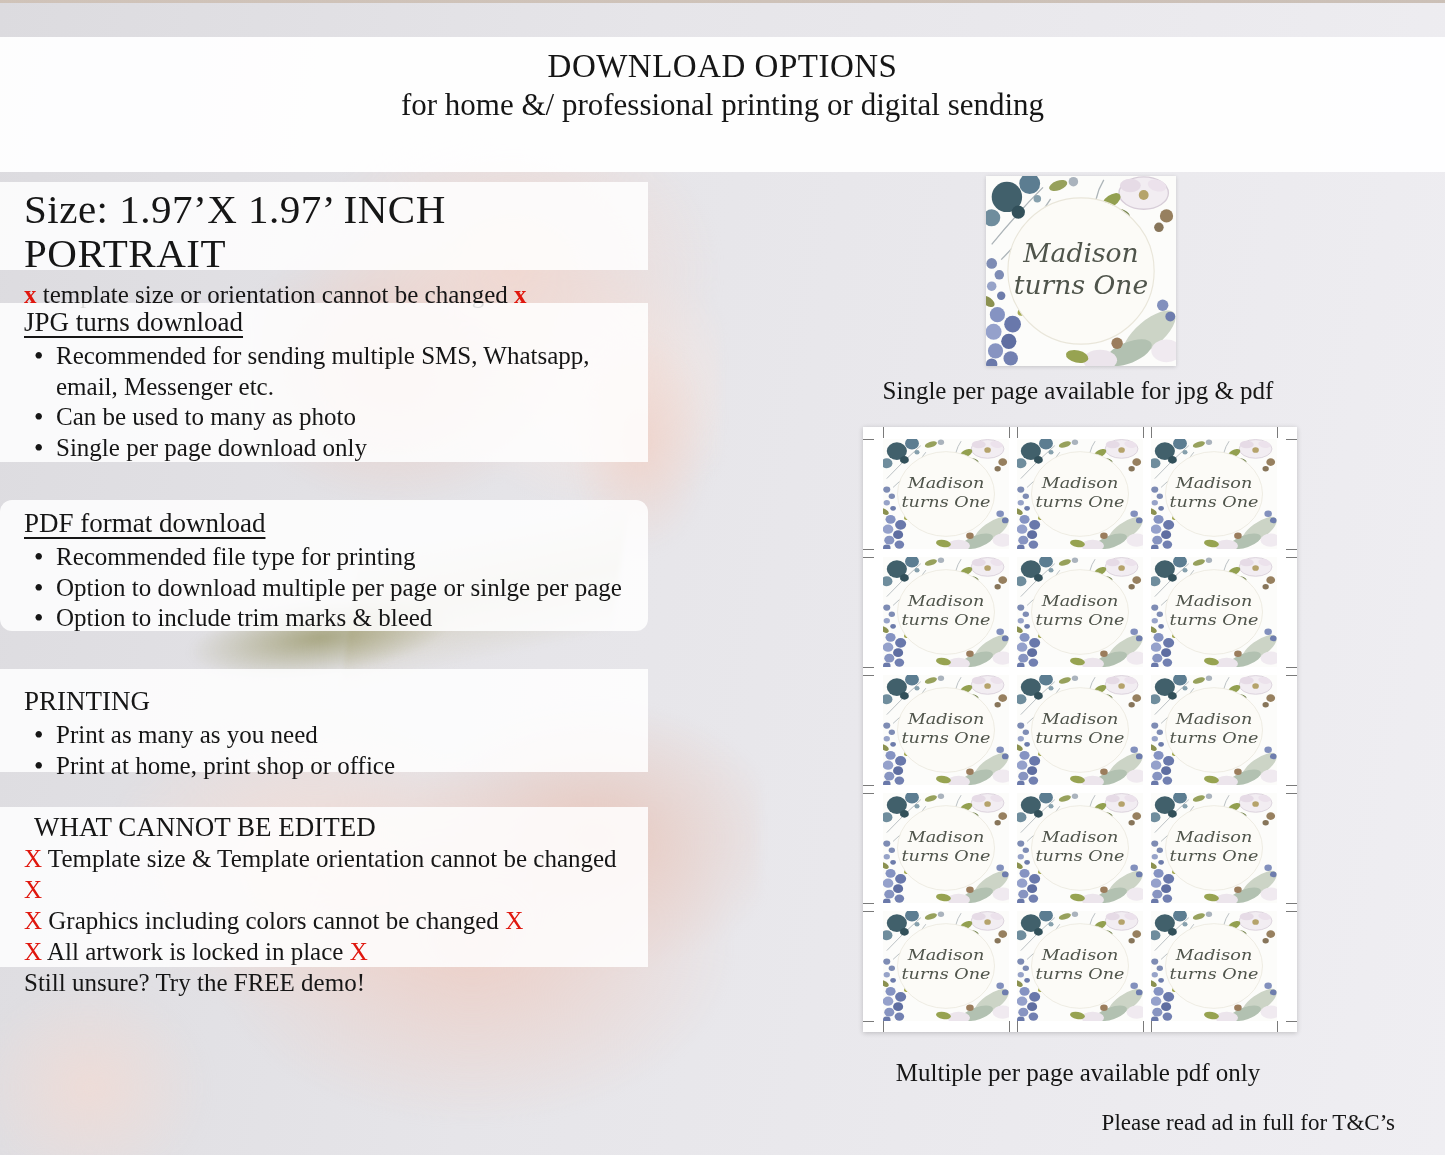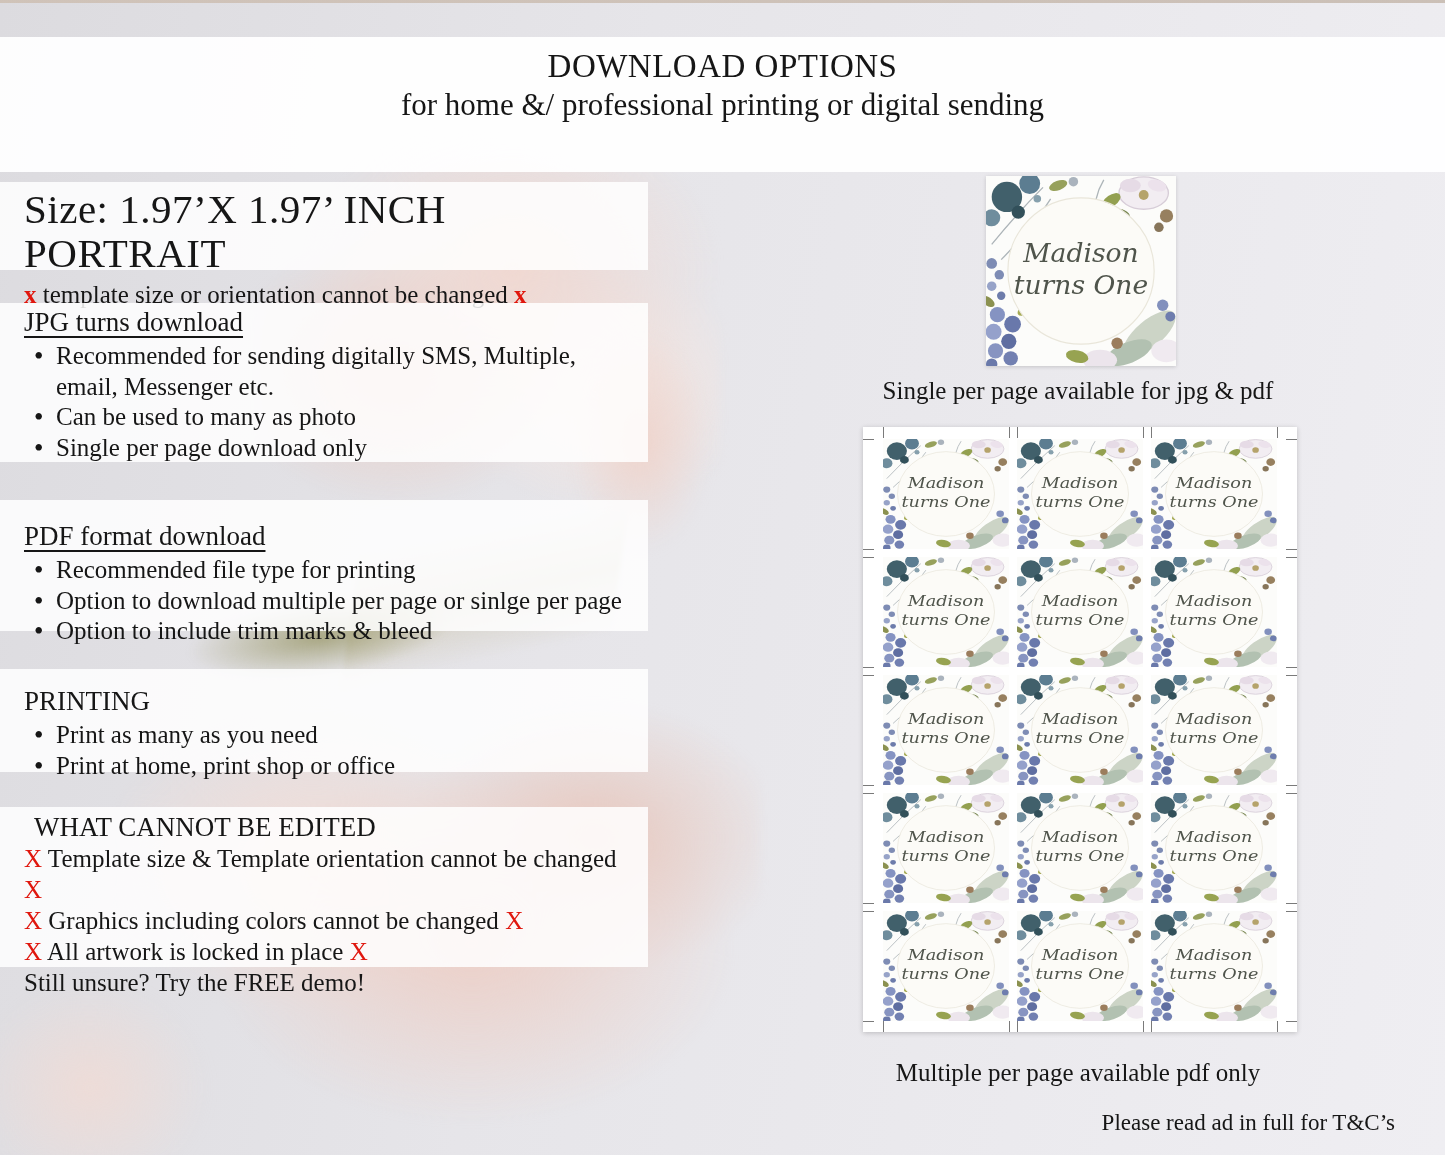--- a/index.html
+++ b/index.html
@@ -57,21 +57,21 @@
   .header-band{top:37px;height:135px;width:100%;background:rgba(255,255,255,.94);text-align:center;}
   .header-title{font-size:33px;margin-top:11px;letter-spacing:.5px;}
   .header-subtitle{font-size:31px;margin-top:2px;}
 
   .size-band{top:182px;height:88px;padding-top:5px;}
   .size-heading{font-size:41px;letter-spacing:.5px;line-height:1.08;}
   .size-band .x-line{font-size:25px;margin-top:3px;}
   .size-band .red-x{font-weight:bold;}
 
   .jpg-band{top:303px;height:159px;padding-top:3px;}
-  .pdf-band{top:500px;height:131px;padding-top:20px;}
+  .pdf-band{top:500px;height:131px;padding-top:7px;border-radius:12px;}
   .printing-band{top:669px;height:103px;padding-top:16px;}
   .wcbe-band{top:807px;height:160px;padding-top:4px;}
 
   .section-heading{font-size:27px;line-height:1.2;}
   .section-heading.underlined{text-decoration:underline;text-underline-offset:5px;text-decoration-thickness:1.5px;}
   .wcbe-band .section-heading{padding-left:10px;}
 
   ul.bullets{list-style:none;margin:3px 0 0 0;padding:0 0 0 6px;}
   ul.bullets li{font-size:25px;line-height:1.22;padding-left:26px;position:relative;}
   ul.bullets li::before{content:"\2022";position:absolute;left:4px;top:-1px;font-size:27px;}
@@ -193,21 +193,21 @@
   <div class="band left size-band">
     <div class="size-heading">Size: 1.97’X 1.97’ INCH PORTRAIT</div>
     <div class="x-lines">
         <div class="x-line"><span class="red-x">x</span> template size or orientation cannot be changed <span class="red-x">x</span></div>
       </div>
   </div>
 
   <div class="band left jpg-band">
     <div class="section-heading underlined">JPG turns download</div>
     <ul class="bullets">
-        <li>Recommended for sending digitally SMS, Multiple, email, Messenger etc.</li>
+        <li>Recommended for sending multiple SMS, Whatsapp, email, Messenger etc.</li>
         <li>Can be used to many as photo</li>
         <li>Single per page download only</li>
       </ul>
   </div>
 
   <div class="band left pdf-band">
     <div class="section-heading underlined">PDF format download</div>
     <ul class="bullets">
         <li>Recommended file type for printing</li>
         <li>Option to download multiple per page or sinlge per page</li>

